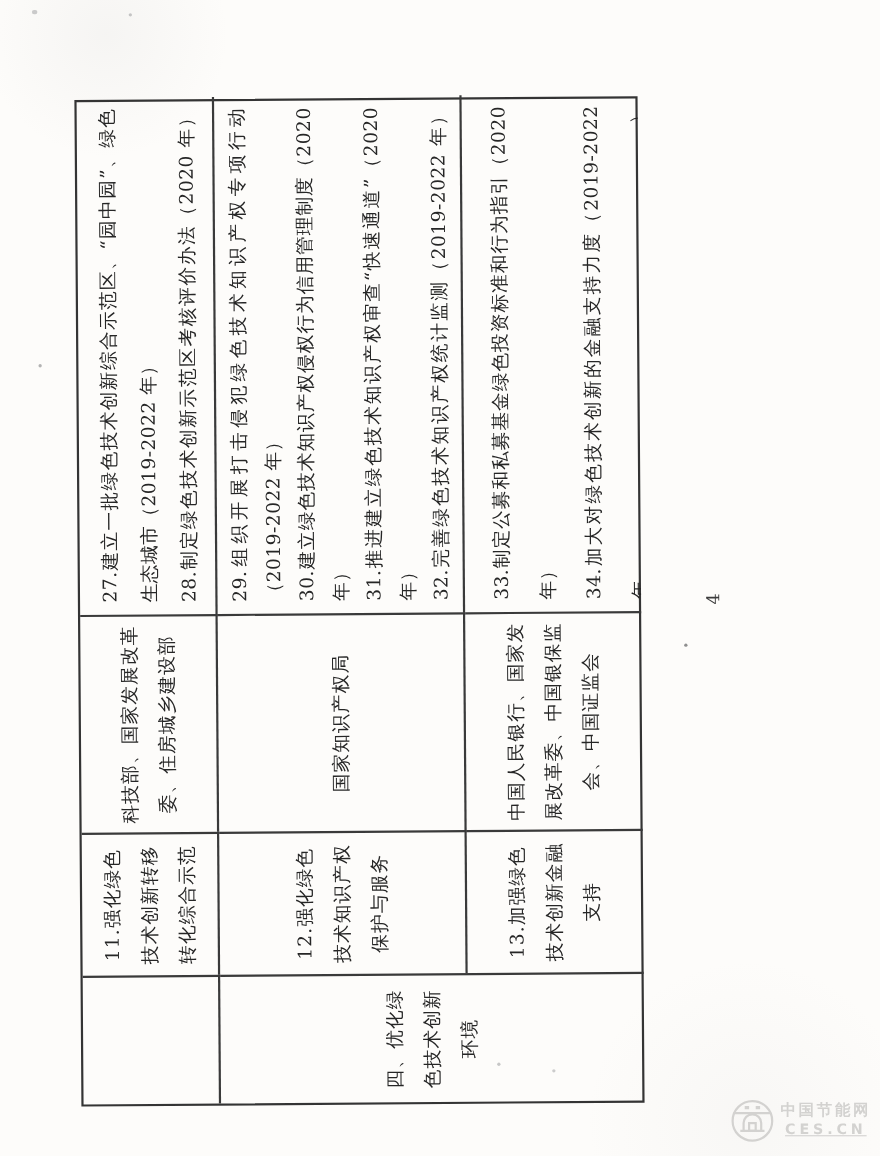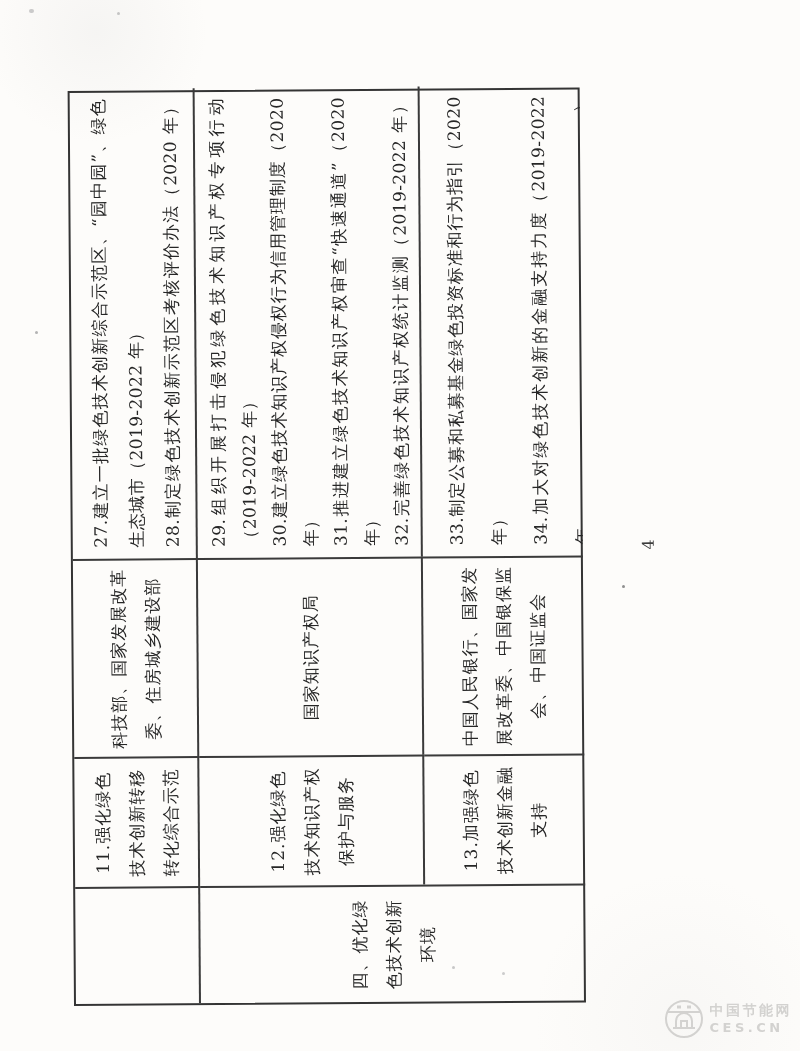--- a/index.html
+++ b/index.html
@@ -67,23 +67,23 @@
   }
 
   
   .watermark {
     position: absolute;
     right: 8px; bottom: 11px;
     display: flex; align-items: center; gap: 5px;
     color: #d3d2d0;
     font-family: "DejaVu Sans", "Liberation Sans", sans-serif;
   }
-  .wm-text { display: flex; flex-direction: column; line-height: 17px; }
+  .wm-text { display: flex; flex-direction: column; line-height: 17px; align-items: center; }
   .wm-cn { font-size: 14px; letter-spacing: 2.5px; font-weight: bold; }
-  .wm-en { font-size: 13px; letter-spacing: 3.5px; font-weight: bold; }
+  .wm-en { font-size: 13px; letter-spacing: 3.5px; font-weight: bold; text-decoration: underline; }
 
   
   .speck { position: absolute; border-radius: 50%; }
 </style>
 </head>
 <body>
 
 <div class="page">
 
   <div class="sheet">

